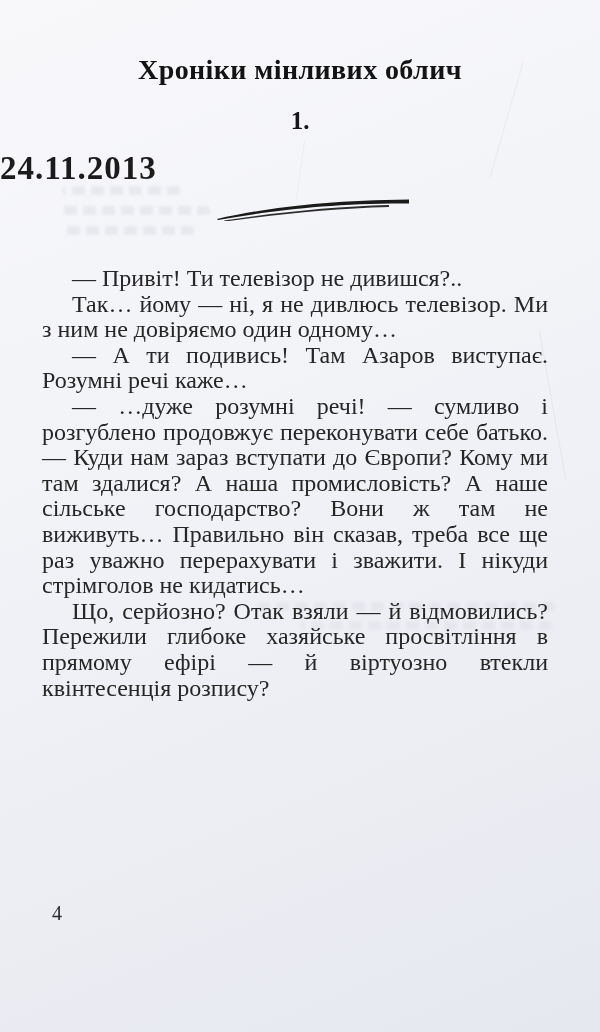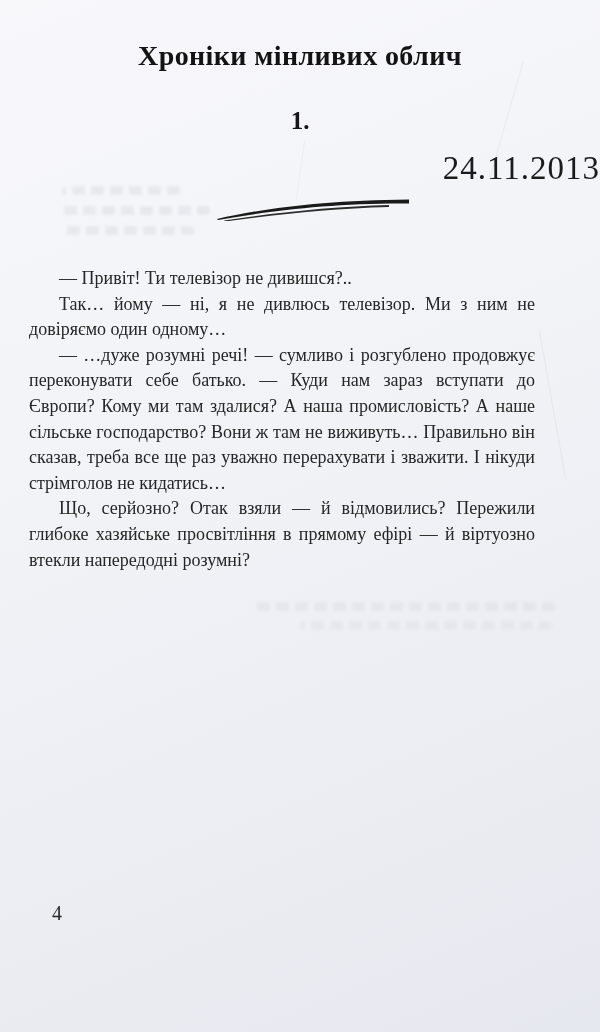--- a/index.html
+++ b/index.html
@@ -5,44 +5,44 @@
   html,body { margin:0; padding:0; }
   .page {
     position:relative;
     width:600px; height:1032px;
     background:linear-gradient(158deg, #f8f8fb 0%, #f2f3f7 40%, #eaecf2 78%, #e6e8ef 100%);
     font-family:"Liberation Serif", serif;
     color:#242424;
     overflow:hidden;
   }
   .page-title {
-    position:absolute; top:40px; left:0; width:100%;
+    position:absolute; top:54px; left:0; width:100%;
     text-align:center;
     font-size:28px; font-weight:bold; letter-spacing:0.4px;
     color:#131313;
   }
   .chapter-number {
     position:absolute; top:107px; left:0; width:100%;
     text-align:center;
     font-size:25px; font-weight:bold;
     color:#161616;
   }
   .entry-date {
     position:absolute; top:150px; left:0; width:100%;
-    text-align:right;
-    font-size:33px; font-weight:normal; letter-spacing:1px;
+    text-align:left;
+    font-size:33px; font-weight:bold; letter-spacing:1px;
     color:#1b1b1b;
   }
   .flourish {
     position:absolute; top:194px; left:215px;
     width:198px; height:27px;
   }
   .body-text {
-    position:absolute; top:266px; left:29px; width:506px;
-    font-size:18px; line-height:25.6px;
+    position:absolute; top:266px; left:42px; width:506px;
+    font-size:24px; line-height:25.6px;
     text-align:justify;
     color:#262626;
     hyphens:auto; -webkit-hyphens:auto;
   }
   .body-text p { margin:0; text-indent:30px; }
   .page-number {
     position:absolute; top:902px; left:52px;
     font-size:20px; color:#2a2a2a;
   }
   
@@ -87,19 +87,20 @@
   <div class="entry-date">24.11.2013</div>
 
   <svg class="flourish" viewBox="0 0 198 27" xmlns="http://www.w3.org/2000/svg" aria-hidden="true">
     <path d="M2 25 C 50 14, 110 6.5, 194 5.5 L 194 9.5 C 115 9, 55 17, 3 26 Z" fill="#1a1a1a"></path>
     <path d="M9 26.5 C 60 18.5, 120 12.5, 174 11 L 174 13 C 118 14.5, 62 20.5, 10 27.5 Z" fill="#1a1a1a" opacity="0.92"></path>
   </svg>
 
   <div class="body-text" lang="uk">
     <p>— Привіт! Ти телевізор не дивишся?..</p>
     <p>Так… йому — ні, я не дивлюсь телевізор. Ми з ним не довіряємо один одному…</p>
+    <p>— А ти подивись! Там Азаров виступає. Розумні речі каже…</p>
     <p>— …дуже розумні речі! — сумливо і розгублено продовжує переконувати себе батько. — Куди нам зараз вступати до Європи? Кому ми там здалися? А наша промисловість? А наше сільське господарство? Вони ж там не виживуть… Правильно він сказав, треба все ще раз уважно перерахувати і зважити. І нікуди стрімголов не кидатись…</p>
-    <p>Що, серйозно? Отак взяли — й відмовились? Пережили глибоке хазяйське просвітління в прямому ефірі — й віртуозно втекли напередодні розумні?</p>
+    <p>Що, серйозно? Отак взяли — й відмовились? Пережили глибоке хазяйське просвітління в прямому ефірі — й віртуозно втекли квінтесенція розпису?</p>
   </div>
 
   <div class="page-number">4</div>
 
 </div>
 
 </body></html>

